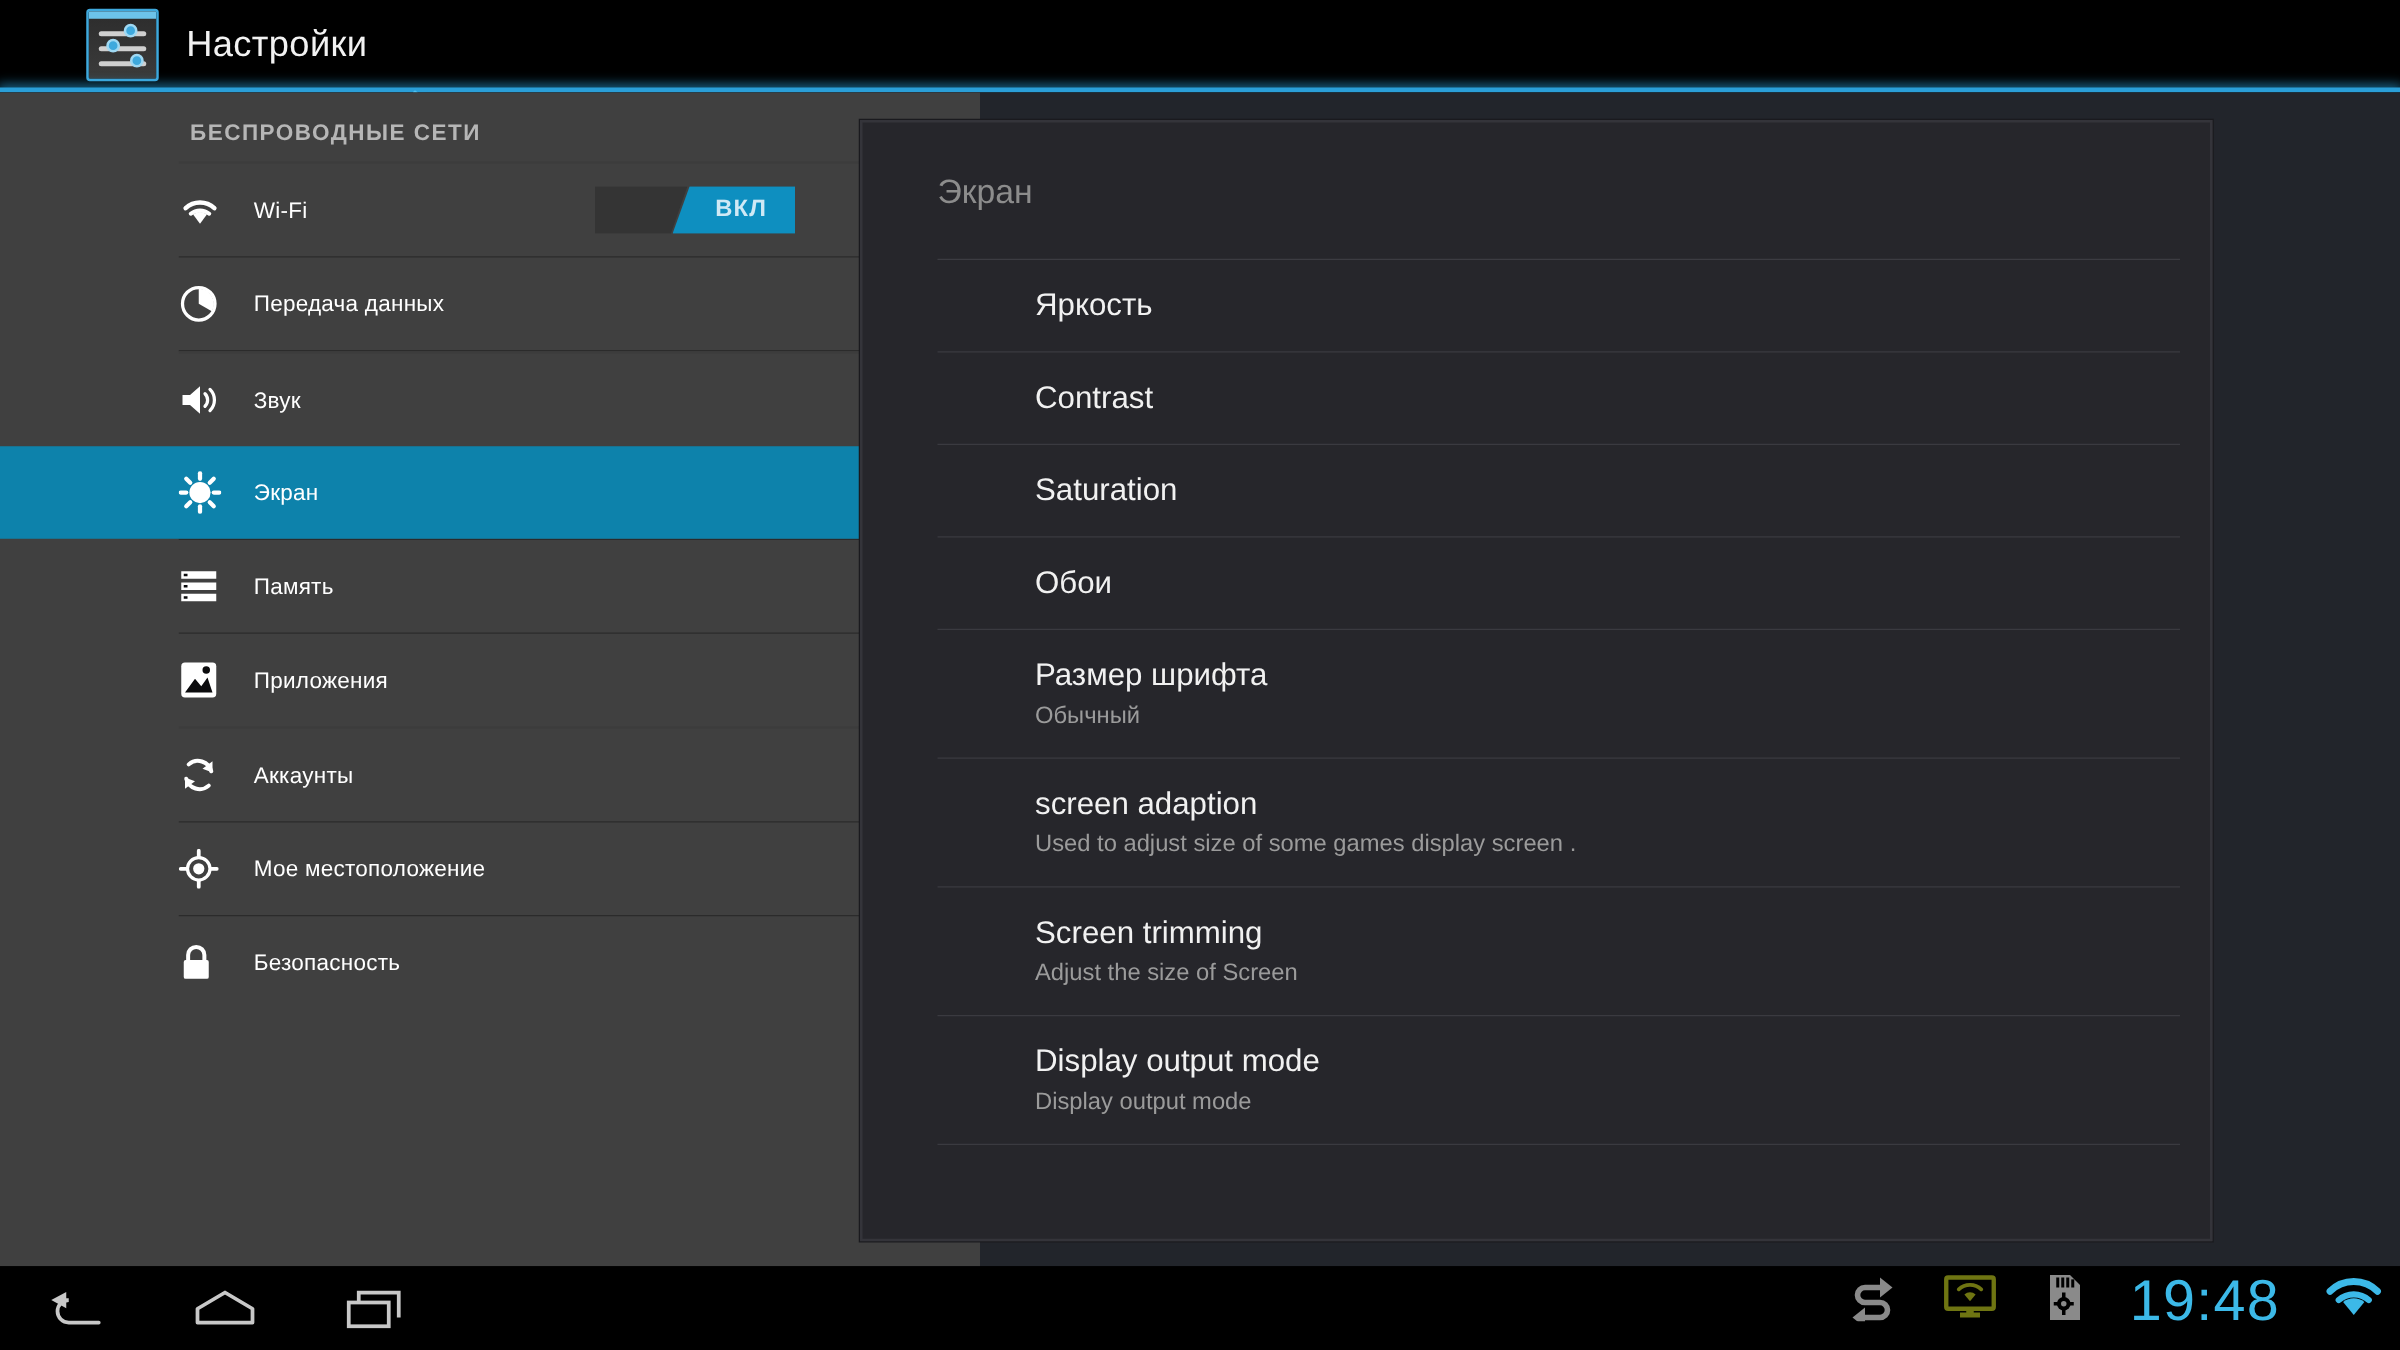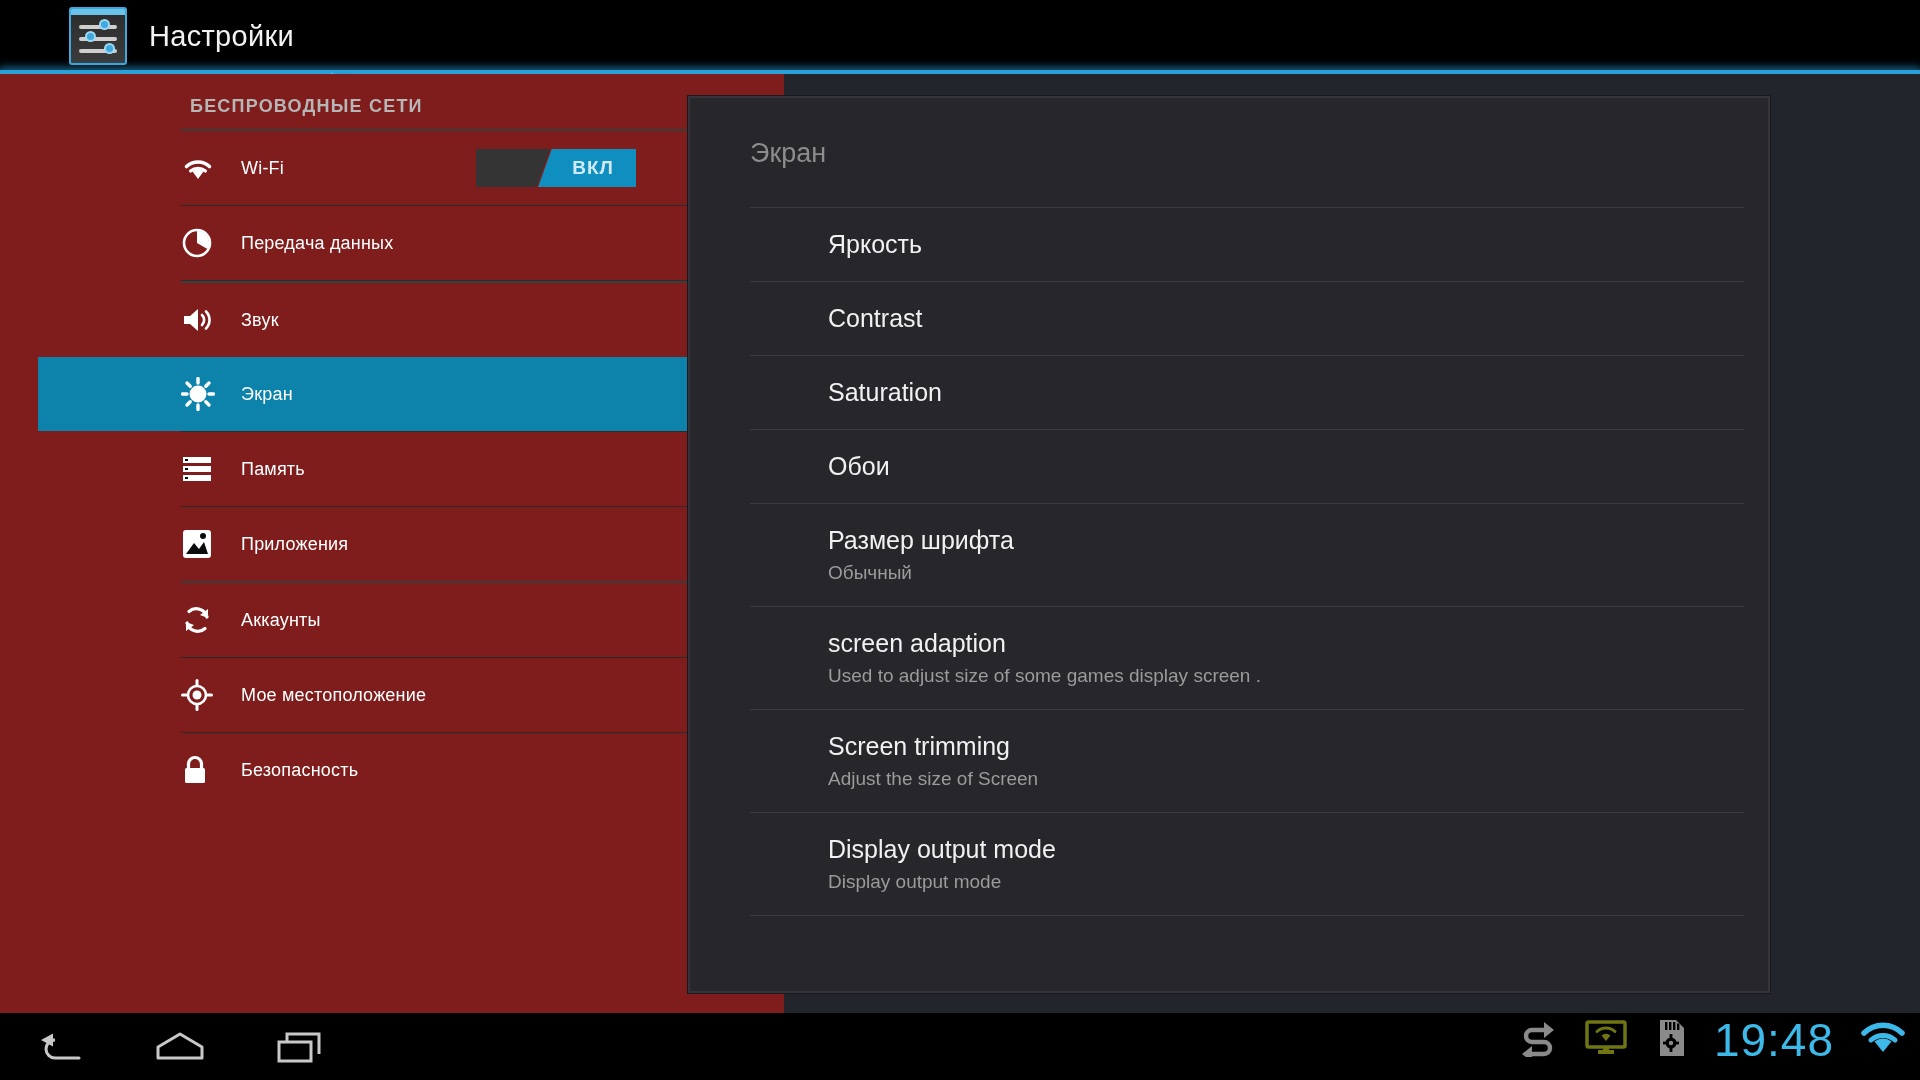--- a/index.html
+++ b/index.html
@@ -38,21 +38,21 @@
   }
 
   
   .cursor { position:absolute; left:328px; top:72px; width:40px; height:58px; pointer-events:none; }
 
   
   .workspace { position:absolute; left:0; top:74px; width:1920px; height:939px; background:#0b0b0d; }
   .right-bg { position:absolute; left:688px; top:0; width:1232px; height:939px; background:#22252b; }
 
   
-  .sidebar { position:absolute; left:0; top:0; width:784px; height:939px; background:#7f1d1d;padding-left:38px; }
+  .sidebar { position:absolute; left:0; top:0; width:784px; height:939px; background:#404040; }
   .section-head {
     color:#b6b6b6; font-size:18px; font-weight:bold; letter-spacing:1.2px;
     padding:22px 0 12px 152px;
   }
   .sep { height:2px; background:#3c3c3c; margin-left:143px; margin-right:0; }
   .sep.thin { background:#2b2b2b; height:1px; }
   .nav-item {
     position:relative; height:74px; display:flex; align-items:center;
     padding-left:143px; color:#ffffff;
   }
@@ -89,21 +89,21 @@
     padding:22px 0 22px 138px; position:relative;
   }
   .pref .t { color:#f1f1f1; font-size:25px; }
   .pref .s { color:#9b9b9b; font-size:19px; margin-top:7px; }
   .pref-rule { height:1px; background:#3a3a40; margin-left:60px; margin-right:24px; }
 
   
   .navbar { position:absolute; left:0; top:1013px; width:1920px; height:67px; background:#000; }
   .nav-btns { position:absolute; left:0; top:0; height:67px; display:flex; align-items:center; }
   .nav-btn { width:120px; height:67px; display:flex; align-items:center; justify-content:center; }
-  .status { position:absolute; right:14px; top:0; height:54px; display:flex; align-items:center; gap:26px; }
+  .status { position:absolute; right:14px; top:0; height:54px; display:flex; align-items:center; gap:36px; }
   .clock { color:#3cb9e8; font-size:46px; letter-spacing:1px; font-weight:300; }
 </style>
 </head>
 <body>
 
 <div id="screen">
 
   <div class="titlebar">
     <div class="app-icon">
       <div class="cap"></div>

